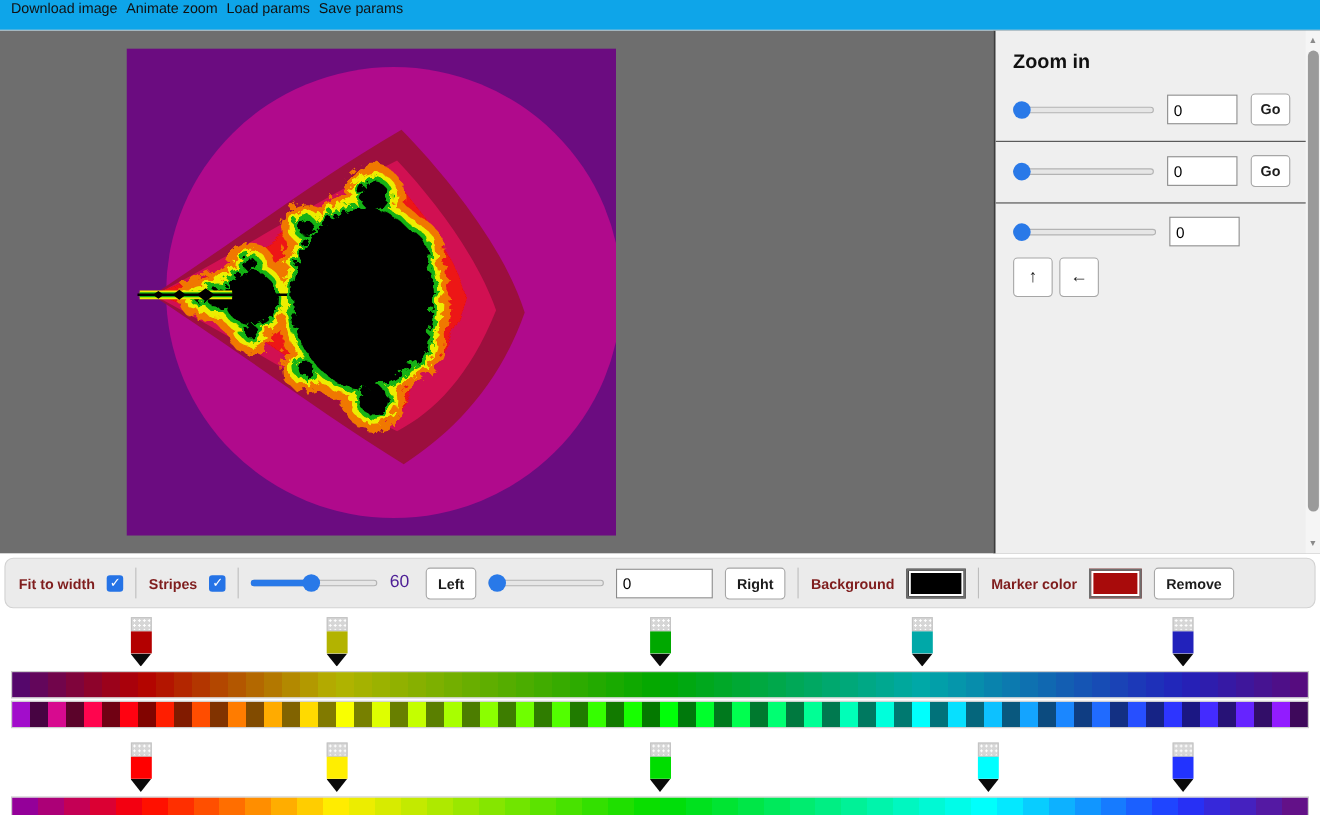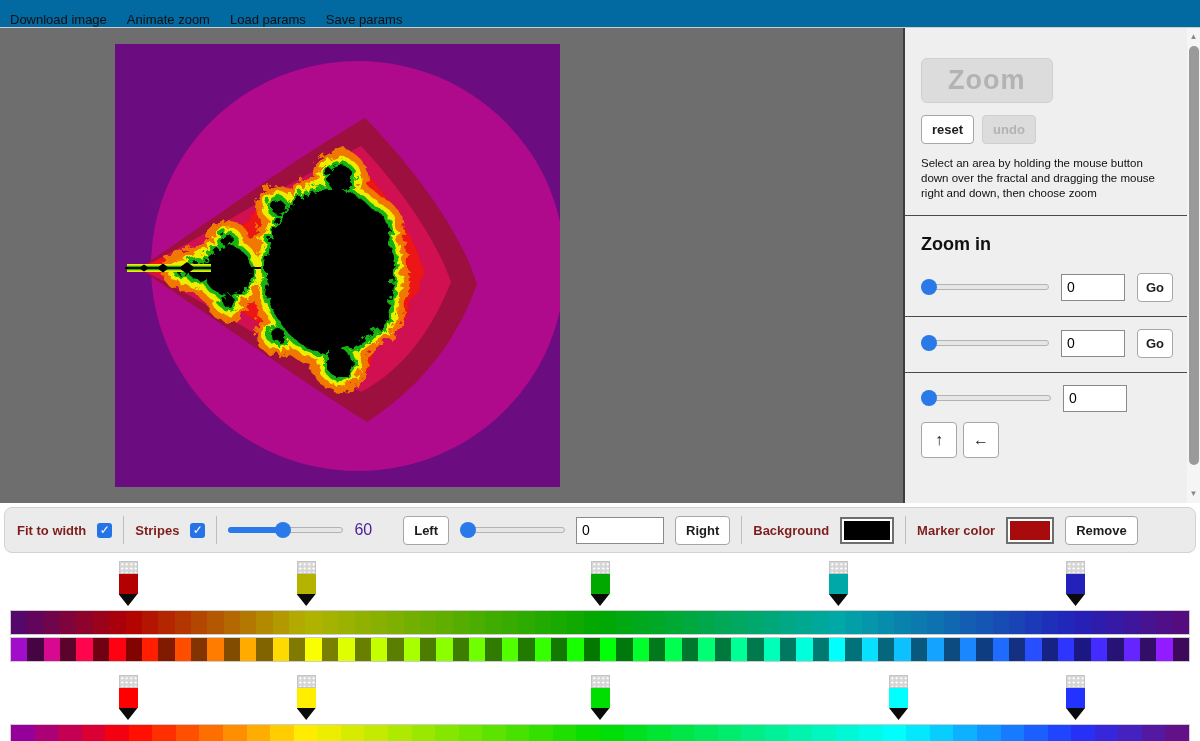--- a/index.html
+++ b/index.html
@@ -1,20 +1,20 @@
 <!DOCTYPE html>
 <html><head>
 <meta charset="utf-8">
 <style>
   * { box-sizing: border-box; margin: 0; padding: 0; }
   html,body { width:1200px; height:741px; font-family:"Liberation Sans",sans-serif; background:#fff; overflow:hidden; }
 
   
-  .menubar { height:28px; background:#0369a1; border-bottom:1px solid #cfcfcf;
-             display:flex; align-items:flex-end; gap:20px; padding-left:10px; }
+  .menubar { height:28px; background:#0ea5e9; border-bottom:1px solid #cfcfcf;
+             display:flex; align-items:flex-start; gap:8px; padding-left:10px; }
   .menu-item { font-size:13px; color:#111; cursor:default; }
 
   
   .main-row { display:flex; height:475px; background:#6e6e6e; position:relative; }
   .canvas-area { flex:1; display:flex; align-items:center; justify-content:center; }
   .fractal-wrap { width:445px; height:443px; margin-right:228px; }
 
   
   .sidebar { width:297px; background:#efefef; border-left:2px solid #3c3c3c; position:relative; overflow:hidden; }
   .side-content { width:284px; height:100%; overflow:hidden; }
@@ -132,28 +132,20 @@
         <line x1="12" y1="224" x2="96" y2="224" stroke-width="8" stroke="#eded00"></line>
         <line x1="12" y1="224" x2="96" y2="224" stroke-width="4.5" stroke="#12b212"></line>
         <line x1="10" y1="224" x2="146" y2="224" stroke-width="2.2" stroke="#000000"></line>
         <path d="M24 224 l5 -3.5 5 3.5 -5 3.5 Z M42 224 l6 -4.5 6 4.5 -6 4.5 Z M64 224 l8 -6 8 6 -8 6 Z" fill="#000000"></path>
       </svg>
     </div>
   </div>
 
   <div class="sidebar">
     <div class="side-content">
-      <div class="side-section">
-        <button class="btn disabled zoom-big">Zoom</button>
-        <div class="reset-row">
-          <button class="btn">reset</button>
-          <button class="btn disabled">undo</button>
-        </div>
-        <p class="instructions">Select an area by holding the mouse button down over the fractal and dragging the mouse right and down, then choose zoom</p>
-      </div>
 
       <div class="side-section">
         <div class="side-h">Zoom in</div>
         <div class="ctl-row">
           <div class="slider w130" style="--p:0">
             <div class="track"></div>
             <div class="thumb"></div>
           </div>
           <input class="num-input" value="0" style="">
           <button class="btn go-btn">Go</button>
@@ -201,21 +193,21 @@
     <div class="vsep"></div>
     <span class="tlabel">Stripes</span>
     <span class="checkbox">✓</span>
     <div class="vsep"></div>
     <div class="slider w115" style="--p:0.47">
       <div class="track"></div>
       <div class="fill"></div>
       <div class="thumb"></div>
     </div>
     <span class="depth-num">60</span>
-    <button class="btn" style="margin-left:20px">Left</button>
+    <button class="btn" style="margin-left:4px">Left</button>
     <div class="slider w105" style="--p:0">
       <div class="track"></div>
       <div class="thumb"></div>
     </div>
     <input class="num-input" style="width: 88px;" value="0">
     <button class="btn">Right</button>
     <div class="vsep"></div>
     <span class="tlabel">Background</span>
     <div class="swatch" style="background:#000"></div>
     <div class="vsep"></div>

